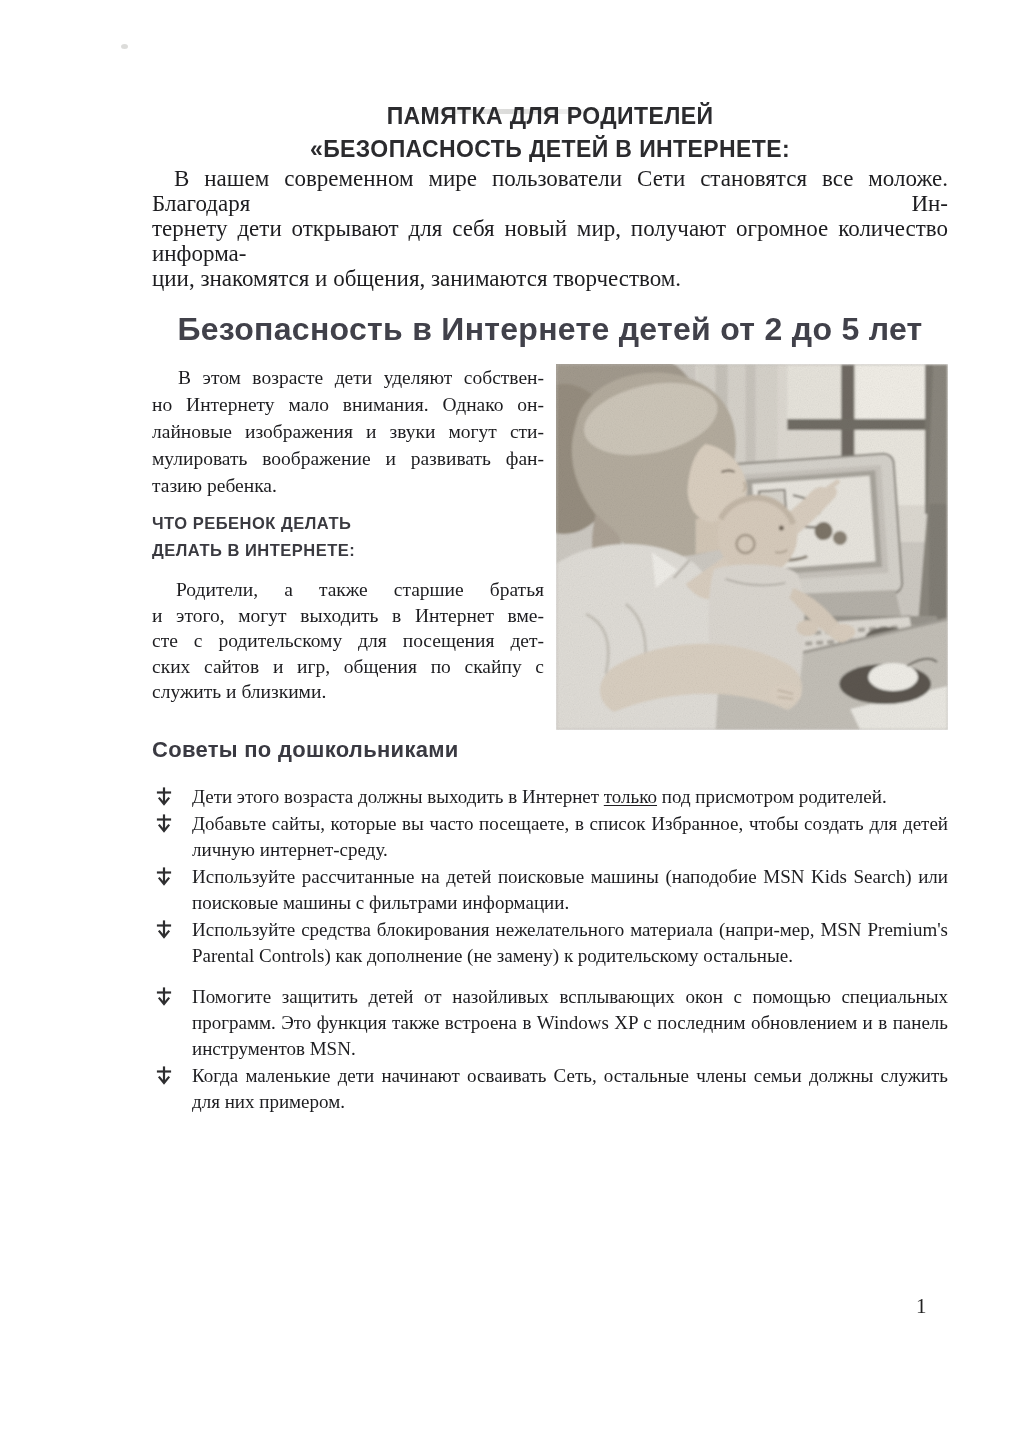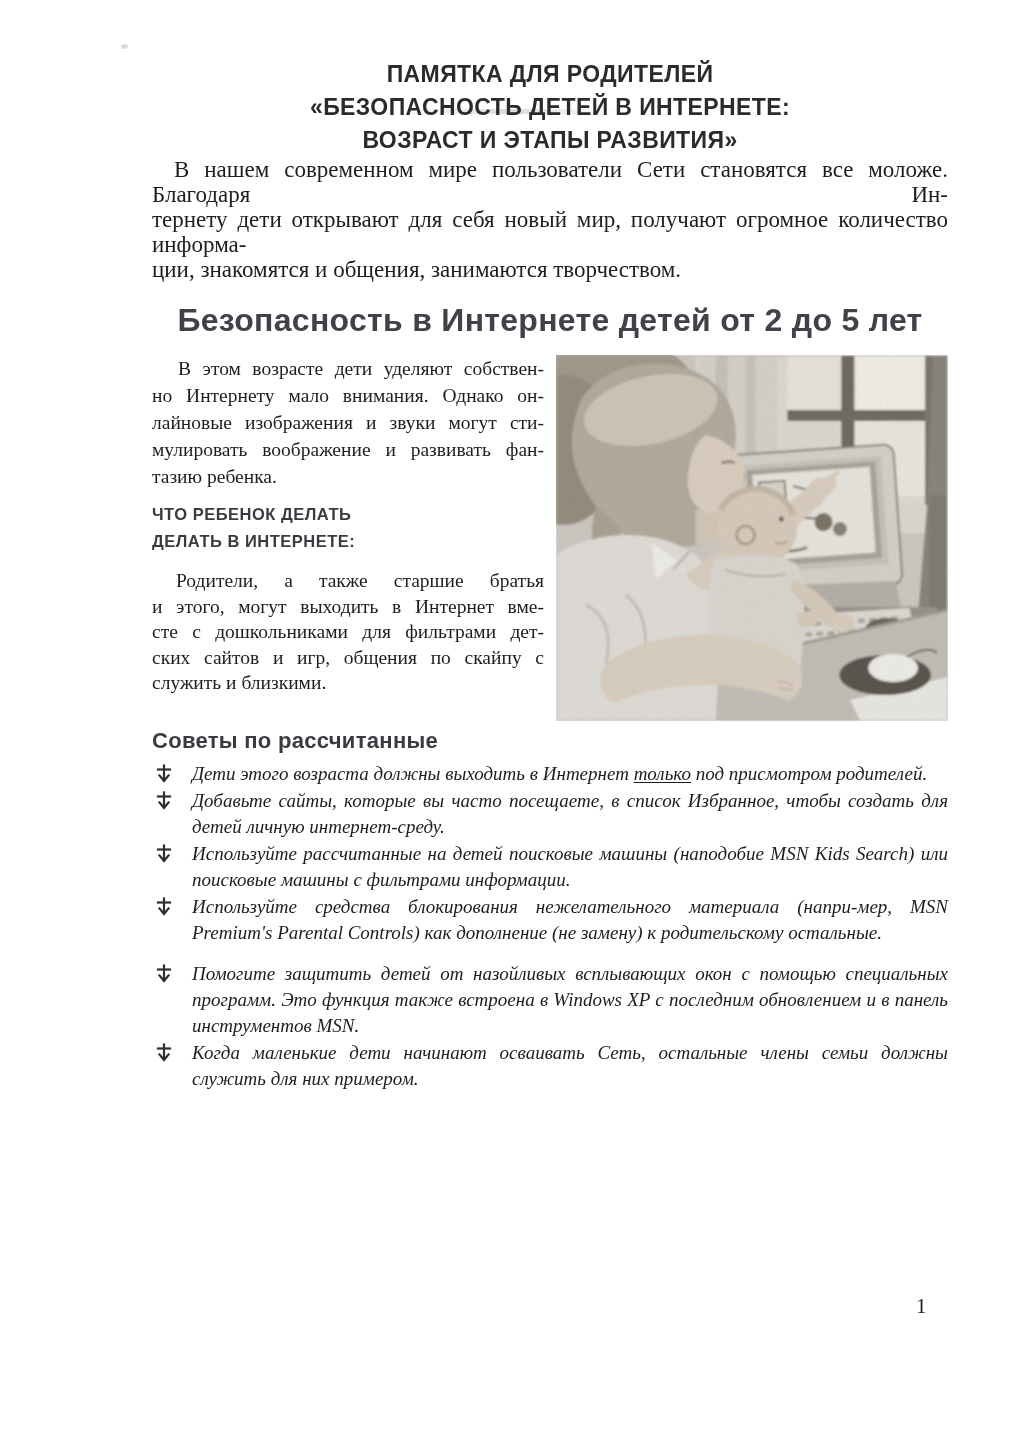--- a/index.html
+++ b/index.html
@@ -7,21 +7,21 @@
     width:1024px;height:1448px;position:relative;background:#ffffff;
     font-family:"Liberation Serif", serif;color:#1d1d20;overflow:hidden;
   }
   .content{position:absolute;left:152px;top:0;width:796px;}
 
   
   .line{text-align:justify;text-align-last:justify;}
   .line.last{text-align-last:auto;}
 
   .doc-title{
-    margin-top:58px;
+    margin-top:100px;
     font-family:"Liberation Sans", sans-serif;font-weight:700;
     font-size:23px;line-height:33px;letter-spacing:.4px;color:#2b2b2e;
   }
   .doc-title .line{text-align:center;text-align-last:center;}
 
   .intro{font-size:23px;line-height:25px;}
   .intro .line:first-child{text-indent:22px;}
 
   .sec-heading{
     margin-top:23px;text-align:center;
@@ -41,21 +41,21 @@
   .para2{margin-top:13px;font-size:19.5px;line-height:25.5px;}
   .para2 .line:first-child{text-indent:24px;}
 
   .photo{width:392px;height:366px;margin-left:12px;flex:none;}
   .photo svg{display:block;width:100%;height:100%;}
 
   .tips-heading{
     margin-top:6px;font-family:"Liberation Sans", sans-serif;font-weight:700;
     font-size:22px;line-height:28px;letter-spacing:.3px;color:#3a3a42;
   }
-  .tips{margin-top:6px;font-size:19px;line-height:26px;font-style:italic;}
+  .tips{margin-top:20px;font-size:19px;line-height:26px;}
   .tip{position:relative;padding-left:40px;text-align:justify;margin-top:1px;}
   .tip.gap{margin-top:15px;}
   .tip .marker{position:absolute;left:4px;top:3px;width:16px;height:19px;}
   .tip .marker svg{display:block;width:16px;height:19px;}
   .tip u{text-underline-offset:2px;}
 
   .page-num{position:absolute;left:916px;top:1294px;font-size:21px;color:#222;}
 
   .scan-speck{position:absolute;left:121px;top:44px;width:7px;height:5px;border-radius:50%;background:#dcdcda;}
   .scan-smudge{position:absolute;left:395px;top:109px;width:225px;height:5px;
@@ -65,21 +65,20 @@
 <body>
 
 <div class="scan-speck"></div>
 <div class="scan-smudge"></div>
 
 <div class="content">
 
   <div class="doc-title">
       <div class="line">ПАМЯТКА ДЛЯ РОДИТЕЛЕЙ</div>
       <div class="line">«БЕЗОПАСНОСТЬ ДЕТЕЙ В ИНТЕРНЕТЕ:</div>
-      <div class="line last">ВОЗРАСТ И ЭТАПЫ РАЗВИТИЯ»</div>
     </div>
 
   <div class="intro">
       <div class="line">В нашем современном мире пользователи Сети становятся все моложе. Благодаря Ин-</div>
       <div class="line">тернету дети открывают для себя новый мир, получают огромное количество информа-</div>
       <div class="line last">ции, знакомятся и общения, занимаются творчеством.</div>
     </div>
 
   <div class="sec-heading">Безопасность в Интернете детей от 2 до 5 лет</div>
 
@@ -92,21 +91,21 @@
           <div class="line">мулировать воображение и развивать фан-</div>
           <div class="line last">тазию ребенка.</div>
         </div>
       <div class="subhead">
           <div class="line">ЧТО РЕБЕНОК ДЕЛАТЬ</div>
           <div class="line last">ДЕЛАТЬ В ИНТЕРНЕТЕ:</div>
         </div>
       <div class="para2">
           <div class="line">Родители, а также старшие братья</div>
           <div class="line">и этого, могут выходить в Интернет вме-</div>
-          <div class="line">сте с дошкольниками для фильтрами дет-</div>
+          <div class="line">сте с родительскому для посещения дет-</div>
           <div class="line">ских сайтов и игр, общения по скайпу с</div>
           <div class="line last">служить и близкими.</div>
         </div>
     </div>
 
     <div class="photo">
 
       <svg viewBox="0 0 393 366" preserveAspectRatio="none" aria-hidden="true">
         <defs>
           <filter id="grain" x="0" y="0" width="100%" height="100%">
@@ -196,21 +195,21 @@
           <path d="M55,305 C105,272 185,272 235,302 C252,314 250,338 232,346 C180,322 110,326 58,348 C40,338 40,318 55,305 Z" fill="#d9cfc1"></path>
           <ellipse cx="230" cy="330" rx="16" ry="10" fill="#dbd0c2"></ellipse>
           <path d="M222,326 l16,4 M222,333 l16,2" stroke="#bfb2a1" stroke-width="1.5" fill="none"></path>
           <rect x="0.5" y="0.5" width="392" height="365" fill="none" stroke="#b9b5ae" stroke-width="1"></rect>
         </g>
         <rect width="393" height="366" filter="url(#grain)" opacity="0.55" style="mix-blend-mode:multiply"></rect>
       </svg>
     </div>
   </div>
 
-  <div class="tips-heading">Советы по рассчитанные</div>
+  <div class="tips-heading">Советы по дошкольниками</div>
 
   <div class="tips" id="tips-list">
       <div class="tip"><span class="marker">
           <svg viewBox="0 0 16 19">
             <g fill="none" stroke="#2e2e30" stroke-width="2.2" stroke-linecap="square">
               <line x1="8" y1="1.5" x2="8" y2="15.5"></line>
               <line x1="2" y1="5.5" x2="14" y2="5.5"></line>
               <path d="M3.5 11.5 L8 17 L12.5 11.5"></path>
             </g>
           </svg>

